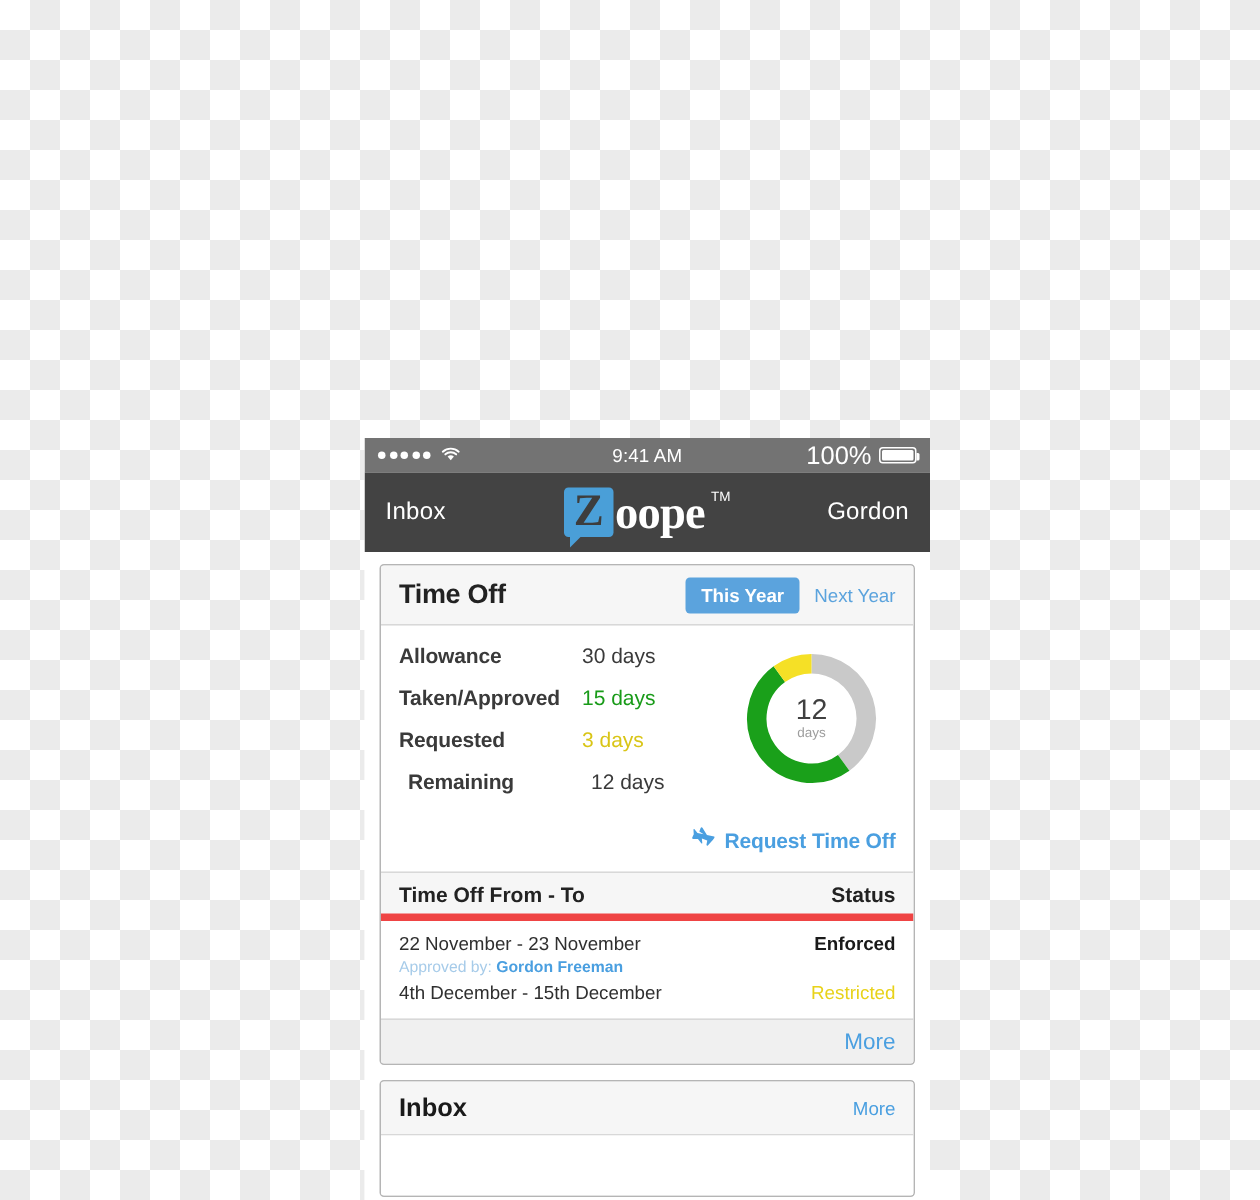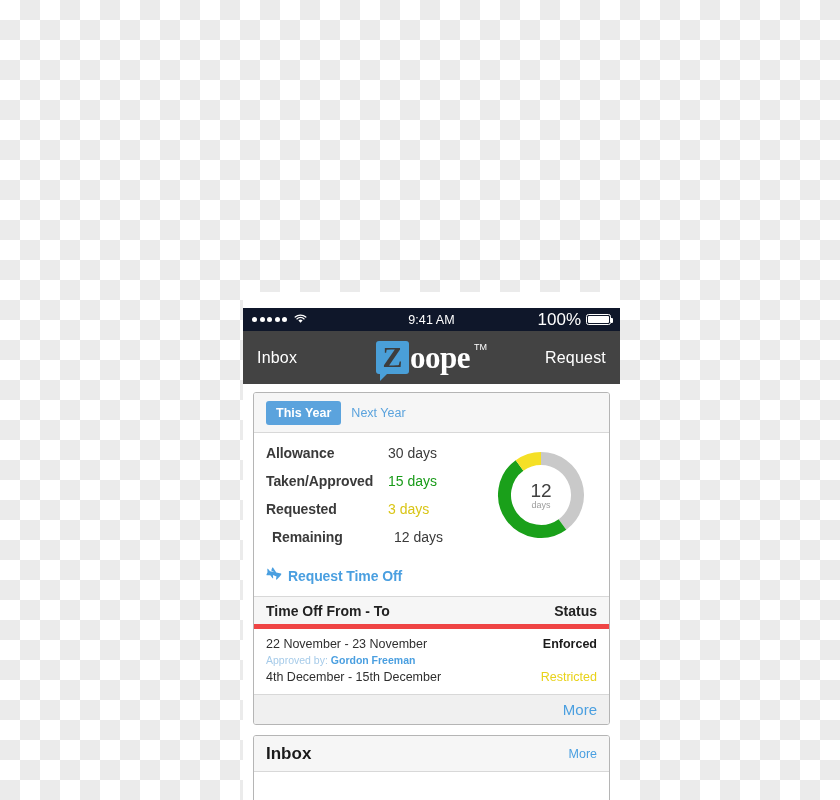--- a/index.html
+++ b/index.html
@@ -26,28 +26,27 @@
     position: absolute;
     left: 243px; top: 292px;
     width: 377px; height: 508px;
     background: #ffffff;
     overflow: hidden;
   }
 
   
   .statusbar {
     height: 23px;
-    background: #0f172a;
+    background: #737373;
     color: #ffffff;
     display: flex;
     align-items: center;
     padding: 0 9px;
     font-size: 12px;
     box-sizing: border-box;
-    margin-top: 16px;
   }
   .sb-left { display: flex; align-items: center; gap: 4px; flex: 1; }
   .sb-dots { display: flex; gap: 2.5px; align-items: center; }
   .sb-dots i {
     width: 5px; height: 5px; border-radius: 50%;
     background: #ffffff; display: block;
   }
   .sb-wifi { margin-left: 3px; display: block; }
   .sb-center { font-size: 12.5px; letter-spacing: .1px; }
   .sb-right {
@@ -186,20 +185,21 @@
   .donut-center {
     position: absolute; left: 50%; top: 50%;
     transform: translate(-50%, -50%);
     text-align: center; line-height: 1;
   }
   .donut-num { font-size: 19px; color: #404040; font-weight: normal; }
   .donut-unit { font-size: 9px; color: #9d9d9d; margin-top: 1px; }
 
   .card-foot-link {
     padding: 4px 12px 10px 12px;
+    text-align: right;
   }
   .req-link {
     color: #4a9fe0; font-size: 14px;
     font-weight: bold; cursor: pointer;
     display: inline-flex; align-items: center; gap: 6px;
     letter-spacing: -.1px;
   }
 
   
   .tbl-head {
@@ -286,29 +286,30 @@
       <div class="nav-logo">
         <span class="logo-wrap">
           <span class="logo-z">
             <span>Z</span>
           </span>
           <span class="logo-text">oope</span>
           <span class="logo-tm">TM</span>
         </span>
       </div>
       <div style="flex:1; text-align:right; position:relative; z-index:3;">
-        <span class="nav-link">Request</span>
+        <span class="nav-link">Gordon</span>
       </div>
     </div>
 
     <div class="screen-body">
 
       <div class="card">
 
         <div class="card-head">
+          <div class="card-title">Time Off</div>
           <div class="seg-group">
             <div class="seg-btn">This Year</div>
             <div class="seg-link">Next Year</div>
           </div>
         </div>
 
         <div class="card-body">
           <div class="stats">
 
             <div class="stat-row">

